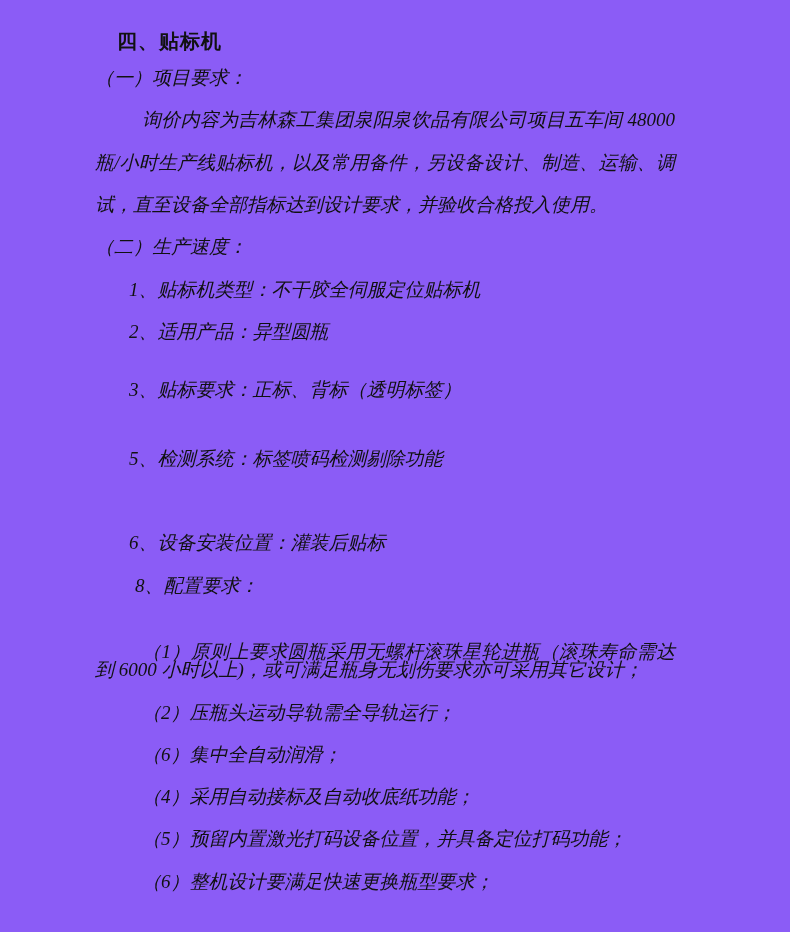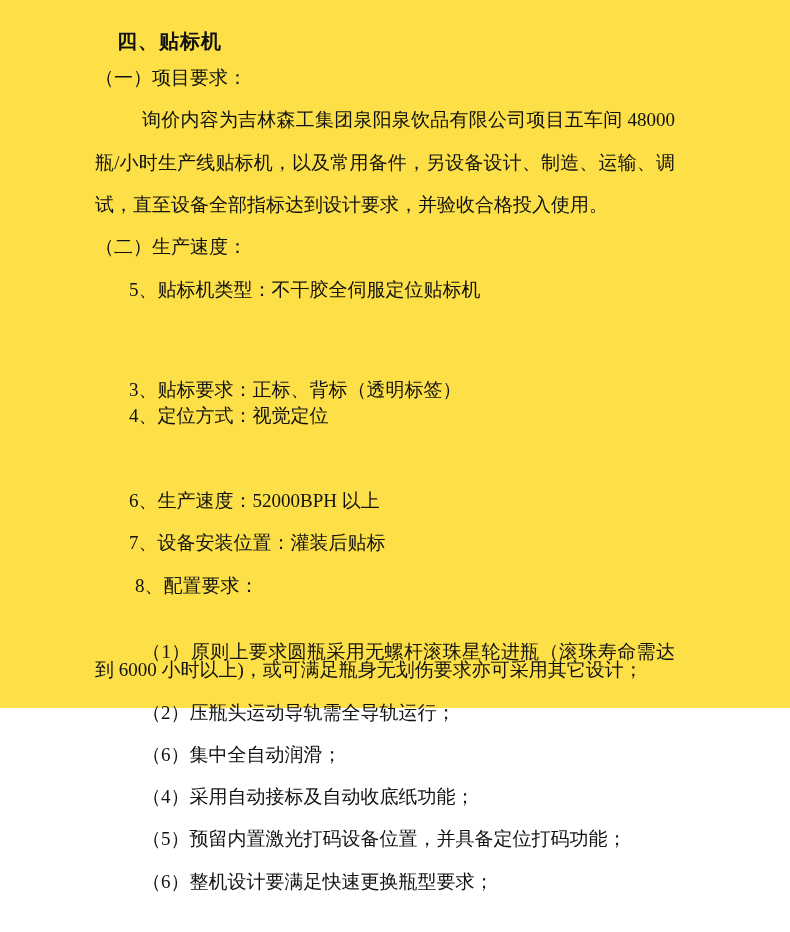--- a/index.html
+++ b/index.html
@@ -12,38 +12,39 @@
     height: 932px;
     position: relative;
     overflow: hidden;
     font-family: "Liberation Serif", "DejaVu Serif", serif;
     color: #111111;
   }
   .page {
     position: absolute;
     left: 0; top: 0;
     width: 790px;
-    height: 708px;
-    background: #fde047;
+    height: 932px;
+    background: #8b5cf6;
   }
   .doc-heading {
     position: absolute;
     left: 117px;
     top: 28px;
     font-size: 20px;
     font-weight: bold;
     letter-spacing: 1px;
     white-space: nowrap;
   }
   .doc-body {
     position: absolute;
     left: 95px;
     top: 0;
     width: 580px;
     height: 932px;
+    font-style: italic;
   }
   .line {
     position: absolute;
     font-size: 19px;
     line-height: 24px;
     white-space: nowrap;
   }
   .line.justified {
     white-space: normal;
     text-align: justify;
@@ -56,25 +57,25 @@
 <body>
 
 <div class="page">
   <div class="doc-heading">四、贴标机</div>
   <div class="doc-body" id="doc-body">
       <div class="line" style="left: 0px; top: 66px;">（一）项目要求：</div>
       <div class="line justified" style="left: 47px; top: 108px; width: 533px;">询价内容为吉林森工集团泉阳泉饮品有限公司项目五车间 48000</div>
       <div class="line" style="left: 0px; top: 193px;">试，直至设备全部指标达到设计要求，并验收合格投入使用。</div>
       <div class="line justified" style="left: 0px; top: 151px; width: 580px;">瓶/小时生产线贴标机，以及常用备件，另设备设计、制造、运输、调</div>
       <div class="line" style="left: 0px; top: 235px;">（二）生产速度：</div>
-      <div class="line" style="left: 34px; top: 278px;">5、贴标机类型：不干胶全伺服定位贴标机</div>
+      <div class="line" style="left: 34px; top: 278px;">1、贴标机类型：不干胶全伺服定位贴标机</div>
+      <div class="line" style="left: 34px; top: 320px;">2、适用产品：异型圆瓶</div>
       <div class="line" style="left: 34px; top: 362px; margin-top: 16px;">3、贴标要求：正标、背标（透明标签）</div>
-      <div class="line" style="left: 34px; top: 404px;">4、定位方式：视觉定位</div>
-      <div class="line" style="left: 34px; top: 489px;">6、生产速度：52000BPH 以上</div>
-      <div class="line" style="left: 34px; top: 531px;">7、设备安装位置：灌装后贴标</div>
+      <div class="line" style="left: 34px; top: 447px;">5、检测系统：标签喷码检测剔除功能</div>
+      <div class="line" style="left: 34px; top: 531px;">6、设备安装位置：灌装后贴标</div>
       <div class="line" style="left: 40px; top: 574px;">8、配置要求：</div>
       <div class="line justified" style="left: 47px; top: 616px; width: 533px; margin-top: 24px;">（1）原则上要求圆瓶采用无螺杆滚珠星轮进瓶（滚珠寿命需达</div>
       <div class="line" style="left: 0px; top: 658px;">到 6000 小时以上)，或可满足瓶身无划伤要求亦可采用其它设计；</div>
       <div class="line" style="left: 47px; top: 701px;">（2）压瓶头运动导轨需全导轨运行；</div>
       <div class="line" style="left: 47px; top: 743px;">（6）集中全自动润滑；</div>
       <div class="line" style="left: 47px; top: 785px;">（4）采用自动接标及自动收底纸功能；</div>
       <div class="line" style="left: 47px; top: 827px;">（5）预留内置激光打码设备位置，并具备定位打码功能；</div>
       <div class="line" style="left: 47px; top: 870px; text-align: right;">（6）整机设计要满足快速更换瓶型要求；</div>
     </div>
 </div>

